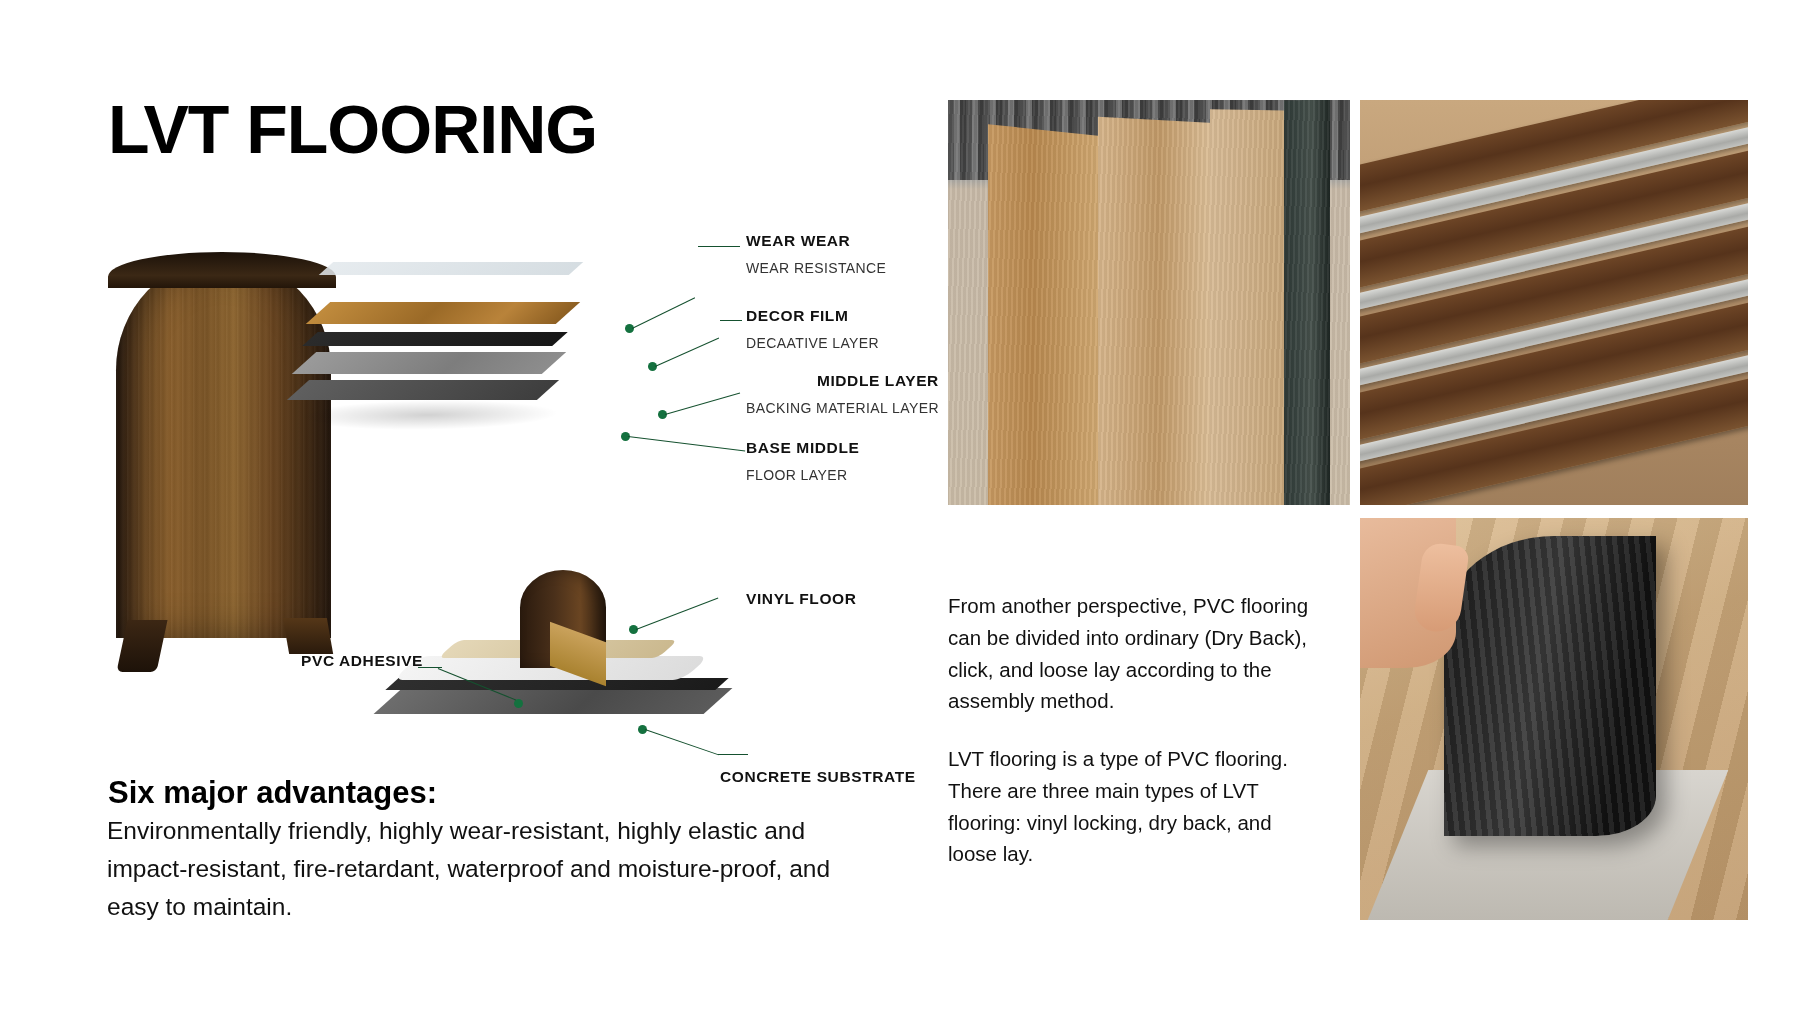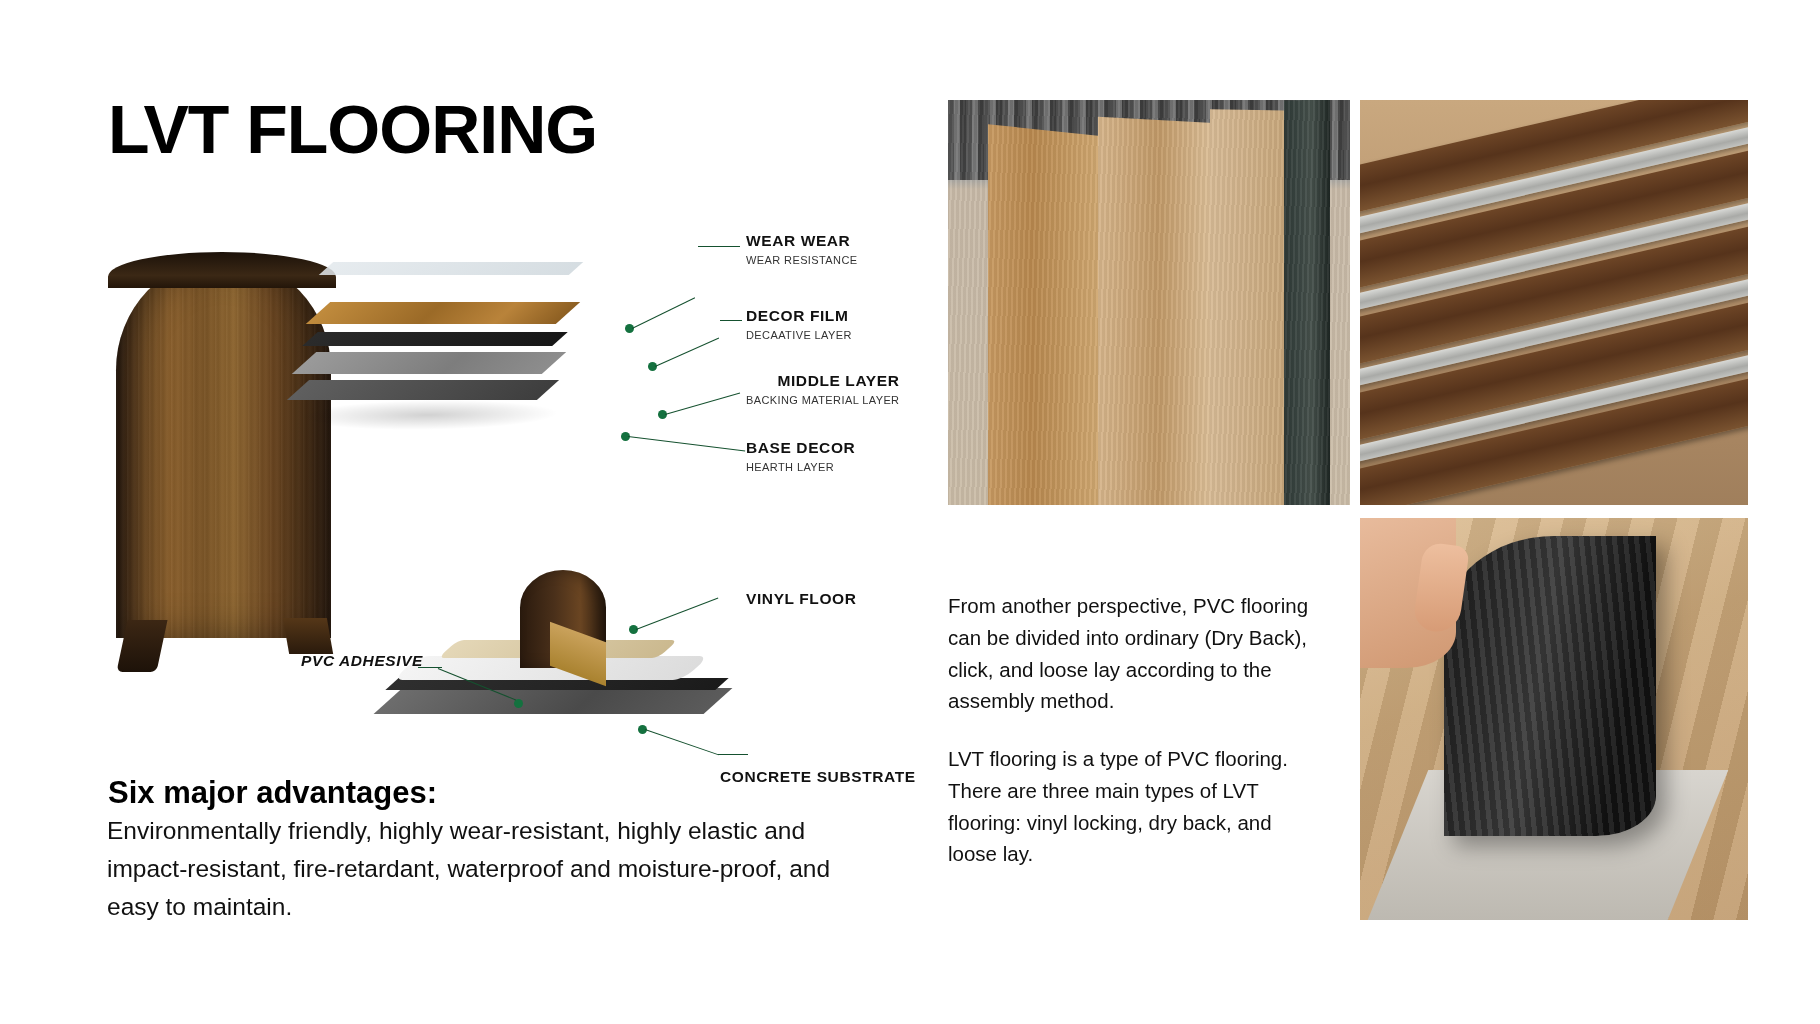--- a/index.html
+++ b/index.html
@@ -137,24 +137,24 @@
     position: absolute;
   }
   .callout .cl-title {
     font-size: 15.5px;
     font-weight: bold;
     letter-spacing: .6px;
     color: #111;
     white-space: nowrap;
   }
   .callout .cl-sub {
-    font-size: 11px;
+    font-size: 14px;
     letter-spacing: .4px;
     color: #333;
-    margin-top: 4px;
+    margin-top: 10px;
     white-space: nowrap;
   }
   .leader {
     position: absolute;
     height: 1px;
     background: #15512f;
   }
   .dot {
     position: absolute;
     width: 9px; height: 9px;
@@ -351,22 +351,22 @@
     </div>
     <div class="callout" style="left:0px; top:75px;">
       <div class="cl-title">DECOR FILM</div>
       <div class="cl-sub">DECAATIVE LAYER</div>
     </div>
     <div class="callout" style="left:0px; top:140px;text-align:right;">
       <div class="cl-title">MIDDLE LAYER</div>
       <div class="cl-sub">BACKING MATERIAL LAYER</div>
     </div>
     <div class="callout" style="left:0px; top:207px;">
-      <div class="cl-title">BASE DECOR</div>
-      <div class="cl-sub">HEARTH LAYER</div>
+      <div class="cl-title">BASE MIDDLE</div>
+      <div class="cl-sub">FLOOR LAYER</div>
     </div>
   </div>
 
   <div class="adhesive-diagram">
     <div class="slab slab-concrete"></div>
     <div class="slab slab-dark"></div>
     <div class="slab slab-white"></div>
     <div class="slab slab-cream"></div>
     <div class="vinyl-curl"></div>
     <div class="vinyl-curl-face"></div>
@@ -381,21 +381,21 @@
     <div class="leader" style="left:410px; top:667px; width:24px;"></div>
 
     <div class="dot" style="left:630px; top:725px;"></div>
     <div class="leader" style="left:637px; top:729px; width:78px; transform:rotate(19deg); transform-origin:left center;"></div>
     <div class="leader" style="left:710px; top:754px; width:30px;"></div>
   </div>
 
   <div class="callout" style="left:738px; top:590px;">
     <div class="cl-title">VINYL FLOOR</div>
   </div>
-  <div class="callout" style="left:293px; top:652px;font-style:italic;">
+  <div class="callout" style="left:293px; top:652px;">
     <div class="cl-title">PVC ADHESIVE</div>
   </div>
   <div class="callout" style="left:712px; top:768px;">
     <div class="cl-title">CONCRETE SUBSTRATE</div>
   </div>
 
   <div class="adv-heading">Six major advantages:</div>
   <div class="adv-body">Environmentally friendly, highly wear-resistant, highly elastic and impact-resistant, fire-retardant, waterproof and moisture-proof, and easy to maintain.</div>
 
   <div class="photo photo-stack-top">

